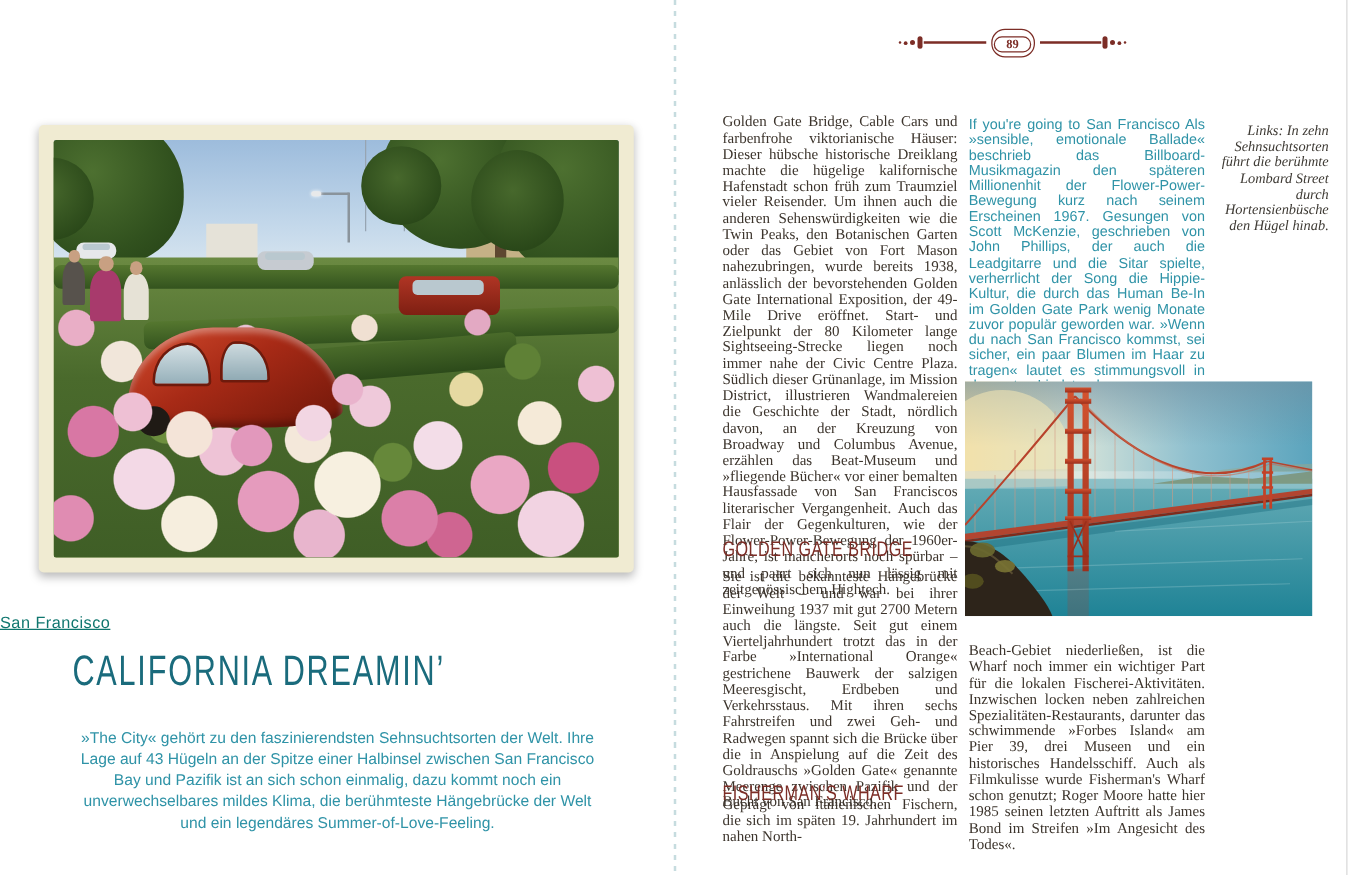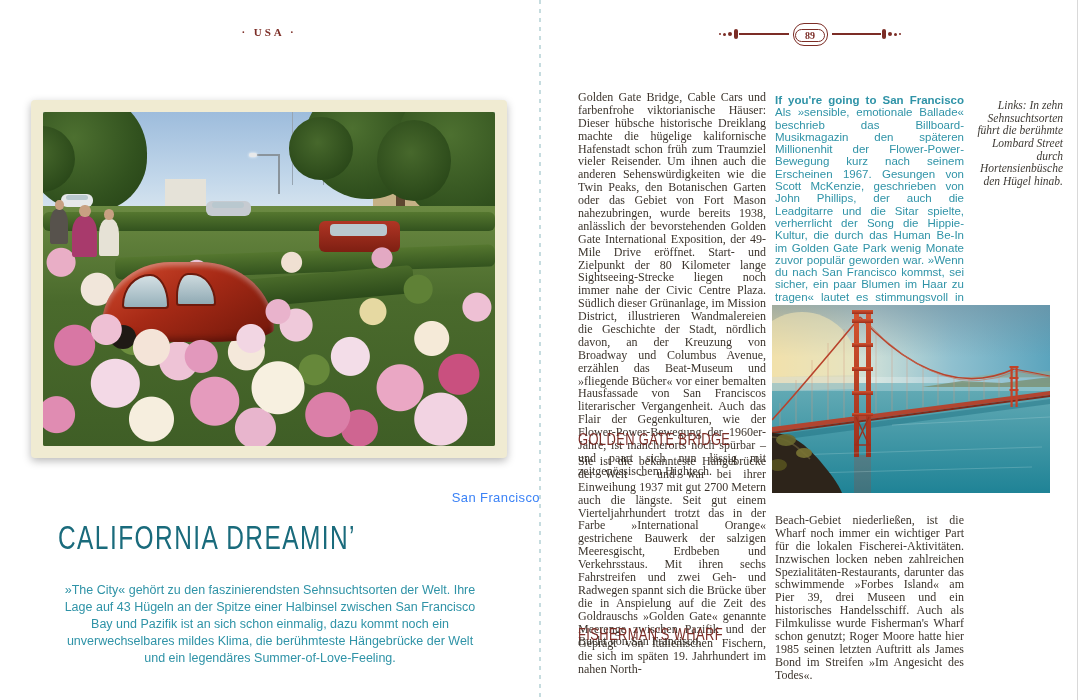--- a/index.html
+++ b/index.html
@@ -91,22 +91,22 @@
     background:linear-gradient(#cddade,#90aab4);border:2px solid #6e1a0c;
     border-radius:30% 60% 8% 8% / 70% 90% 10% 10%;}
   .beetle .wheel{position:absolute;left:5%;bottom:-8%;width:15%;height:30%;border-radius:50%;background:#1f1a15;}
   .flowers-front{background-image:
     radial-gradient(circle at 14% 48%,#eec0d4 0 15px,transparent 16px),
     radial-gradient(circle at 24% 56%,#f4e4d8 0 18px,transparent 19px),
     radial-gradient(circle at 35% 60%,#e298bc 0 16px,transparent 17px),
     radial-gradient(circle at 46% 52%,#f2d6e3 0 14px,transparent 15px),
     radial-gradient(circle at 52% 40%,#e9b3cc 0 12px,transparent 13px);}
 
-  .sf-label{position:absolute;left:0;top:490px;width:540px;text-align:right;
-    color:#3b82f6;font:400 13px "Liberation Sans",sans-serif;letter-spacing:.4px;}
+  .sf-label{position:absolute;left:0;top:490px;width:540px;text-align:left;
+    color:#0f766e;font:400 13px "Liberation Sans",sans-serif;letter-spacing:.4px;text-decoration:underline;}
   .article-title{position:absolute;left:0;top:518px;width:540px;text-align:left;color:#1a6b7c;}
   .article-title span{display:inline-block;transform:scaleX(.72);transform-origin:center;
     font:400 34px "Liberation Sans",sans-serif;letter-spacing:2px;white-space:nowrap;}
   .article-intro{position:absolute;left:63px;top:582px;width:414px;text-align:center;
     color:#2f93a7;font:400 12.5px/1.36 "Liberation Sans",sans-serif;}
 
   
   .ornament{position:absolute;left:718px;top:24px;width:184px;height:20px;display:flex;align-items:center;color:#7c2d26;}
   .orn-line{flex:1;height:1.5px;background:#7c2d26;}
   .cap{display:flex;align-items:center;gap:2px;margin:0 1px;}
@@ -117,35 +117,34 @@
   .orn-oval-in{border:1px solid #7c2d26;border-radius:9px;padding:0 9px;
     font:700 10px/13px "Liberation Serif",serif;color:#7c2d26;margin-top:12px;}
 
   .col{position:absolute;width:188px;color:#3c342c;font:400 12px/1.075 "Liberation Serif",serif;
     text-align:justify;hyphens:auto;-webkit-hyphens:auto;}
   .sect-head{position:absolute;color:#7c2d26;white-space:nowrap;}
   .sect-head span{display:inline-block;transform:scaleX(.76);transform-origin:left;
     font:400 17px "Liberation Sans",sans-serif;letter-spacing:.5px;}
 
   .col.teal{color:#2f93a7;font:400 11.5px/1.07 "Liberation Sans",sans-serif;text-align:justify;}
-  .col.teal b{font-weight:700;}
+  .col.teal b{font-weight:400;}
 
   .sidebar{position:absolute;left:964px;top:99px;width:99px;text-align:right;
     color:#3e3a34;font:italic 400 11.5px/1.1 "Liberation Serif",serif;}
   .sidebar .note2{margin-top:15px;}
 
   .gg-photo{position:absolute;left:772px;top:305px;width:278px;height:188px;overflow:hidden;}
   .gg-photo svg{display:block;}
 </style>
 </head>
 <body>
 
 <div class="spread">
 
-  <div class="usa-header">· USA ·</div>
 
   <div class="photo-frame">
     <div class="photo">
       <div class="sky"></div>
       <div class="flagpole" style="left:55%;"></div>
       <div class="flagpole" style="left:62%;"></div>
       <div class="building-left"></div>
       <div class="house-mid"></div>
       <div class="wall-tan"></div>
       <div class="trunk" style="left:78%;top:18%;height:14%;"></div>

